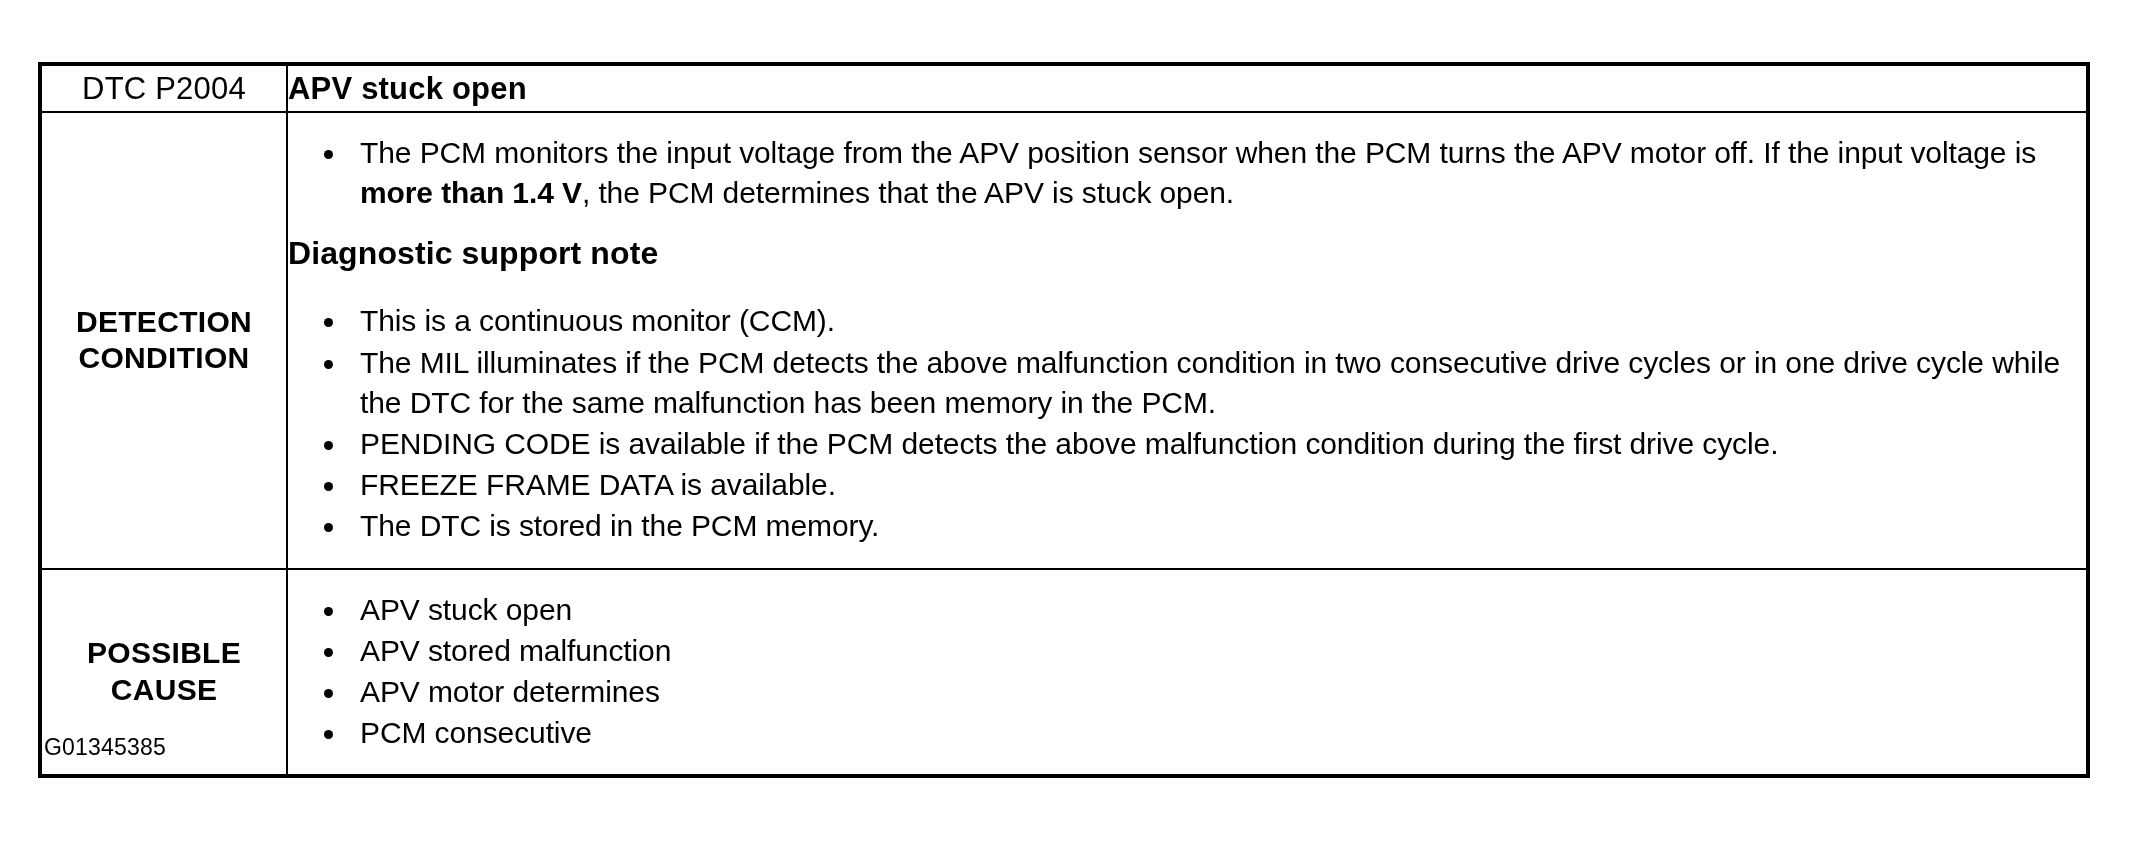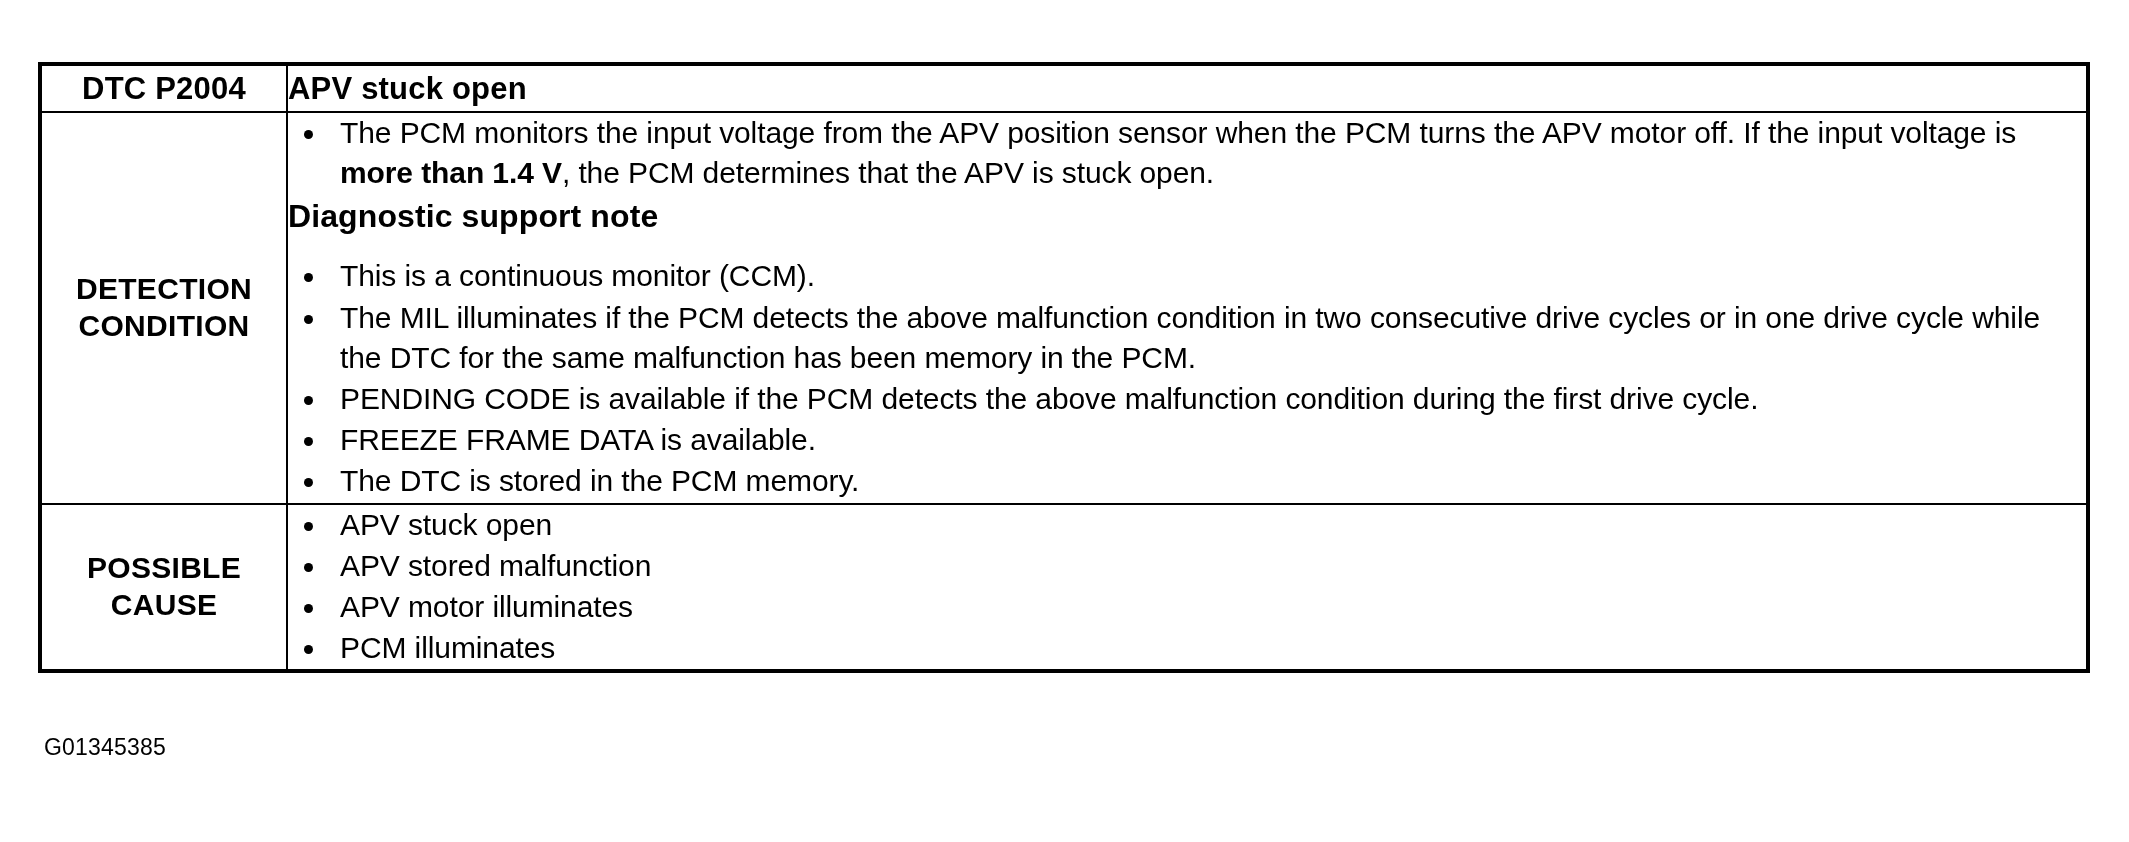--- a/index.html
+++ b/index.html
@@ -39,21 +39,21 @@
   .dtc-table .outer-top    { border-top-width: 4px; }
   .dtc-table .outer-bottom { border-bottom-width: 4px; }
   .dtc-table .outer-left   { border-left-width: 4px; }
   .dtc-table .outer-right  { border-right-width: 4px; }
 
   .col-label { width: 247px; }
 
   
   .cell-head-label {
     text-align: center;
-    font-weight: bold;
+    font-weight: normal;
     font-size: 31px;
     letter-spacing: 0.2px;
     height: 45px;
     padding: 3px 0 6px 0;
   }
   .cell-head-value {
     font-weight: bold;
     font-size: 31px;
     padding: 3px 0 6px 14px;
     letter-spacing: 0.2px;
@@ -79,22 +79,22 @@
   .note-heading {
     font-weight: bold;
     font-size: 32px;
     line-height: 1.22;
     margin: 4px 0 20px 0;
     letter-spacing: 0.1px;
   }
 
   ul.bullets {
     list-style: none;
-    margin: 0;
-    padding: 0;
+    margin: 12px;
+    padding: 8px;
   }
   ul.bullets > li {
     position: relative;
     font-size: 30px;
     line-height: 1.34;
     padding-left: 52px;
     margin: 0 0 1px 0;
     letter-spacing: -0.1px;
   }
   ul.bullets > li::before {
@@ -156,22 +156,22 @@
 
       <tr>
         <td class="cell-row-label outer-left outer-bottom">
           <div>POSSIBLE</div>
           <div>CAUSE</div>
         </td>
         <td class="cell-body outer-right outer-bottom">
           <ul class="bullets">
             <li>APV stuck open</li>
             <li>APV stored malfunction</li>
-            <li>APV motor illuminates</li>
-            <li>PCM illuminates</li>
+            <li>APV motor determines</li>
+            <li>PCM consecutive</li>
           </ul>
         </td>
       </tr>
     </tbody>
   </table>
 
   <div class="figure-code">G01345385</div>
 
 </div>
 

